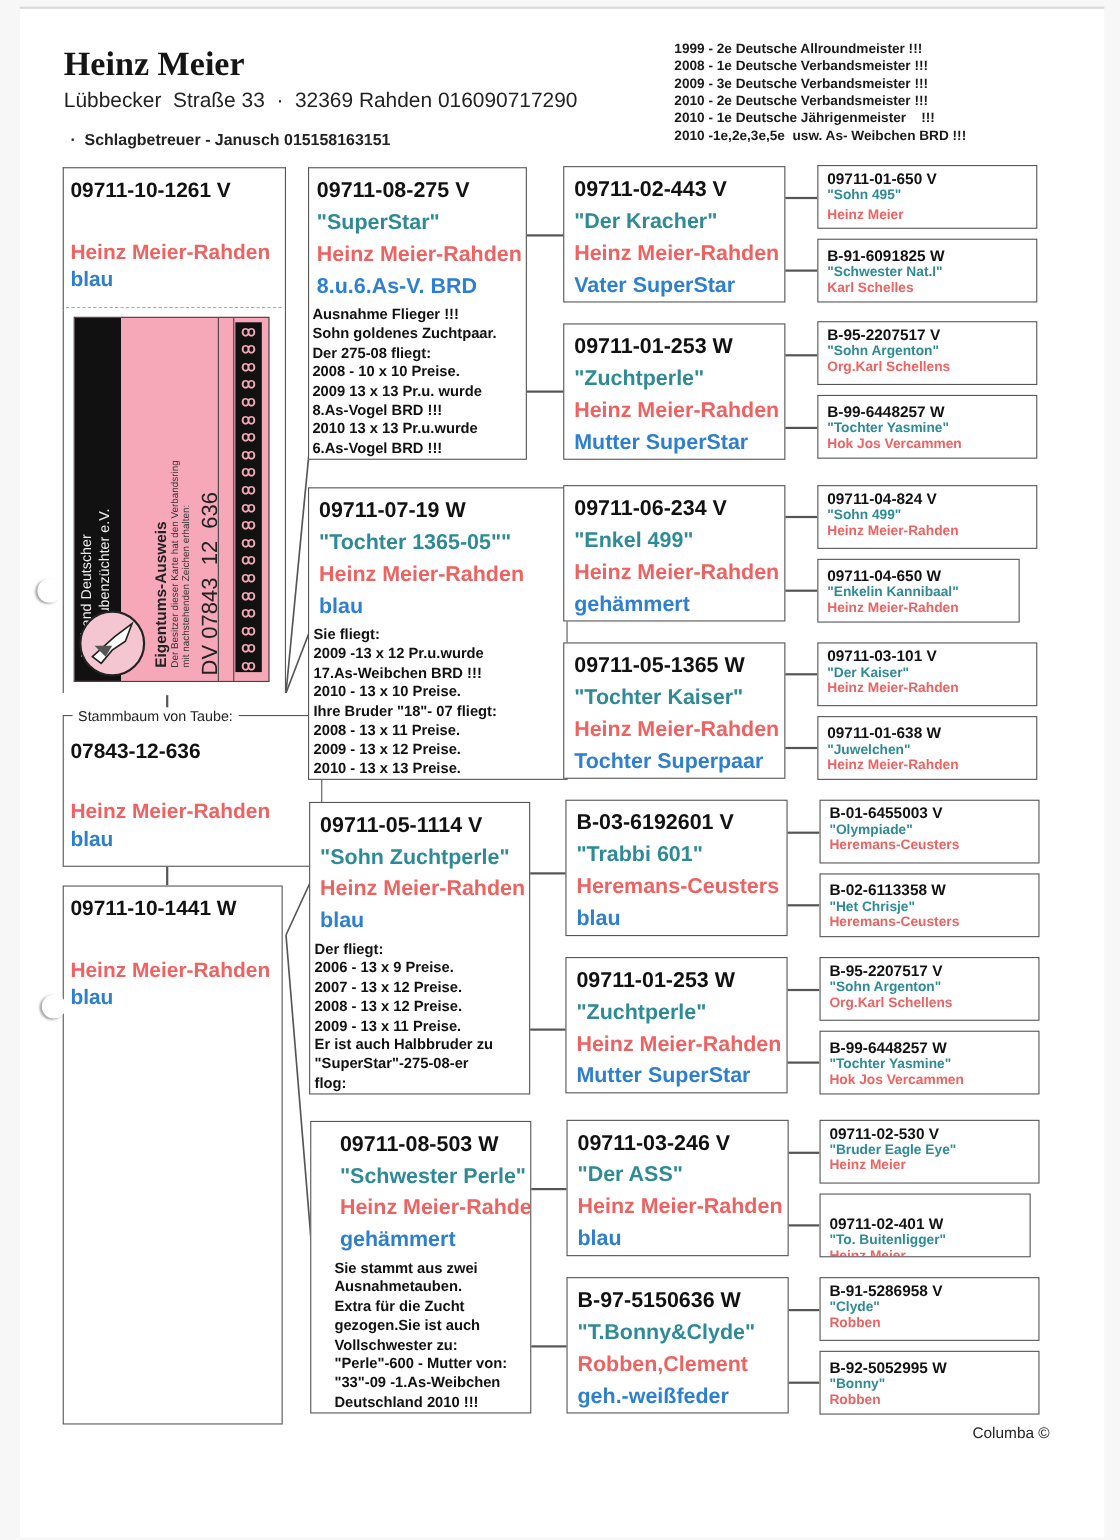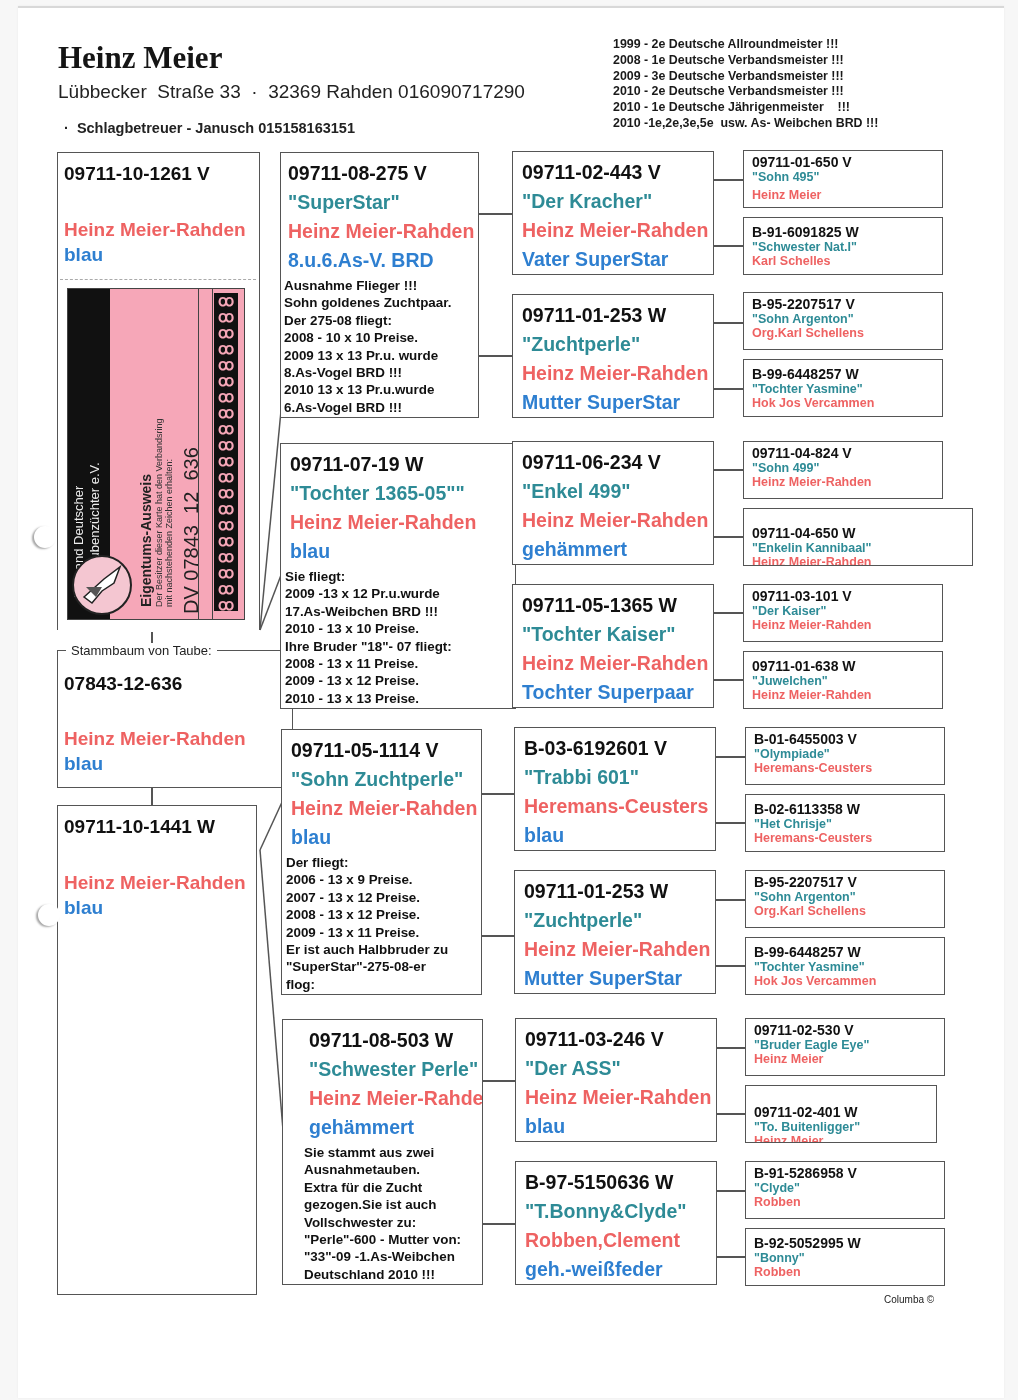--- a/index.html
+++ b/index.html
@@ -82,28 +82,28 @@
   .card-sub {
     position: absolute; left: 86px; top: 318px; transform-origin: 0 0; transform: rotate(-90deg);
     font-size: 9px; line-height: 10px; color: #333; white-space: nowrap; width: 220px;
   }
   .card-num {
     position: absolute; left: 112px; top: 325px; transform-origin: 0 0; transform: rotate(-90deg);
     font-size: 20px; color: #222; white-space: pre;
   }
   .card-pattern {
     position: absolute; right: 6px; top: 4px; width: 24px; height: 318px; background: #111;
-    color: #f6a7b8; font-size: 16px; line-height: 16px; text-align: center; font-weight: bold;
+    color: #f6a7b8; font-size: 13px; line-height: 16px; text-align: center; font-weight: bold;
     word-break: break-all;
   }
   .card-divider1 { position: absolute; left: 130px; top: 0; width: 1px; height: 100%; background: #444; }
   .card-divider2 { position: absolute; left: 144px; top: 0; width: 1px; height: 100%; background: #444; }
 
   .hole { position: absolute; width: 22px; height: 22px; border-radius: 50%; background: #fff; box-shadow: -2px 1px 2px rgba(0,0,0,0.35); }
-  .footer-mark { position: absolute; left: 884px; top: 1294px; font-size: 10px; color: #222; }
+  .footer-mark { position: absolute; left: 884px; top: 1294px; font-size: 14px; color: #222; }
   .dash-top { position: absolute; left: 60px; top: 279px; width: 196px; border-top: 1.5px dashed #aaa; }
 </style>
 </head>
 <body>
 
 <div class="sheet"></div>
 
 <div class="abs title">Heinz Meier</div>
 <div class="abs address">Lübbecker  Straße 33  ·  32369 Rahden 016090717290</div>
 <div class="abs handler">·  Schlagbetreuer - Janusch 015158163151</div>
@@ -331,21 +331,21 @@
 <div class="box c4" style="left:743px; top:359px; width:200px; height:58px; padding-top:6px;">
   <div class="ring">B-99-6448257 W</div>
   <div class="name">"Tochter Yasmine"</div>
   <div class="breeder">Hok Jos Vercammen</div>
 </div>
 <div class="box c4" style="left:743px; top:441px; width:200px; height:58px;">
   <div class="ring">09711-04-824 V</div>
   <div class="name">"Sohn 499"</div>
   <div class="breeder">Heinz Meier-Rahden</div>
 </div>
-<div class="box c4" style="left:743px; top:508px; width:230px; height:58px; padding-top:16px;">
+<div class="box c4" style="left:743px; top:508px; width:184px; height:58px; padding-top:6px;">
   <div class="ring">09711-04-650 W</div>
   <div class="name">"Enkelin Kannibaal"</div>
   <div class="breeder">Heinz Meier-Rahden</div>
 </div>
 <div class="box c4" style="left:743px; top:584px; width:200px; height:58px;">
   <div class="ring">09711-03-101 V</div>
   <div class="name">"Der Kaiser"</div>
   <div class="breeder">Heinz Meier-Rahden</div>
 </div>
 <div class="box c4" style="left:743px; top:651px; width:200px; height:58px; padding-top:6px;">

